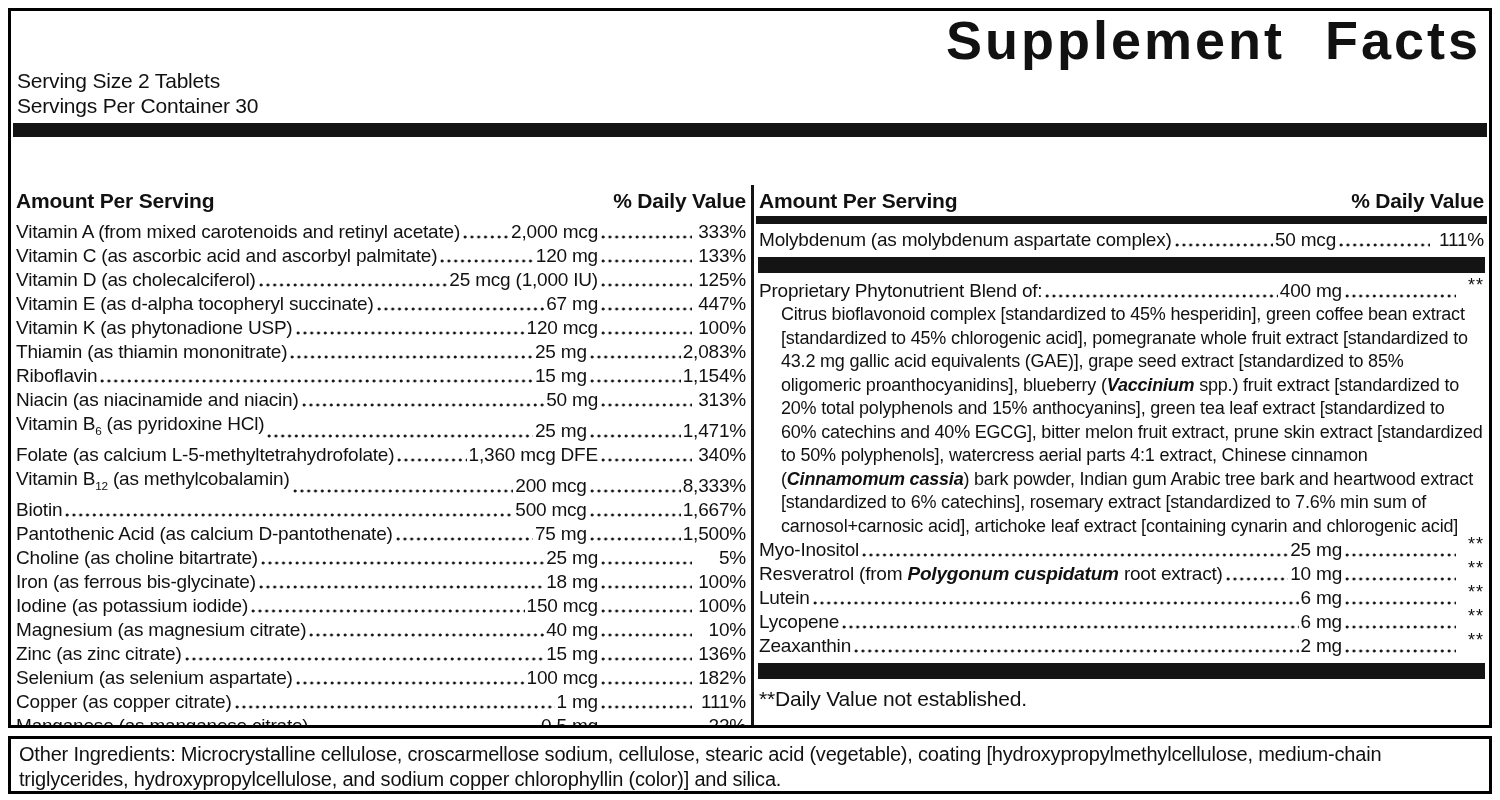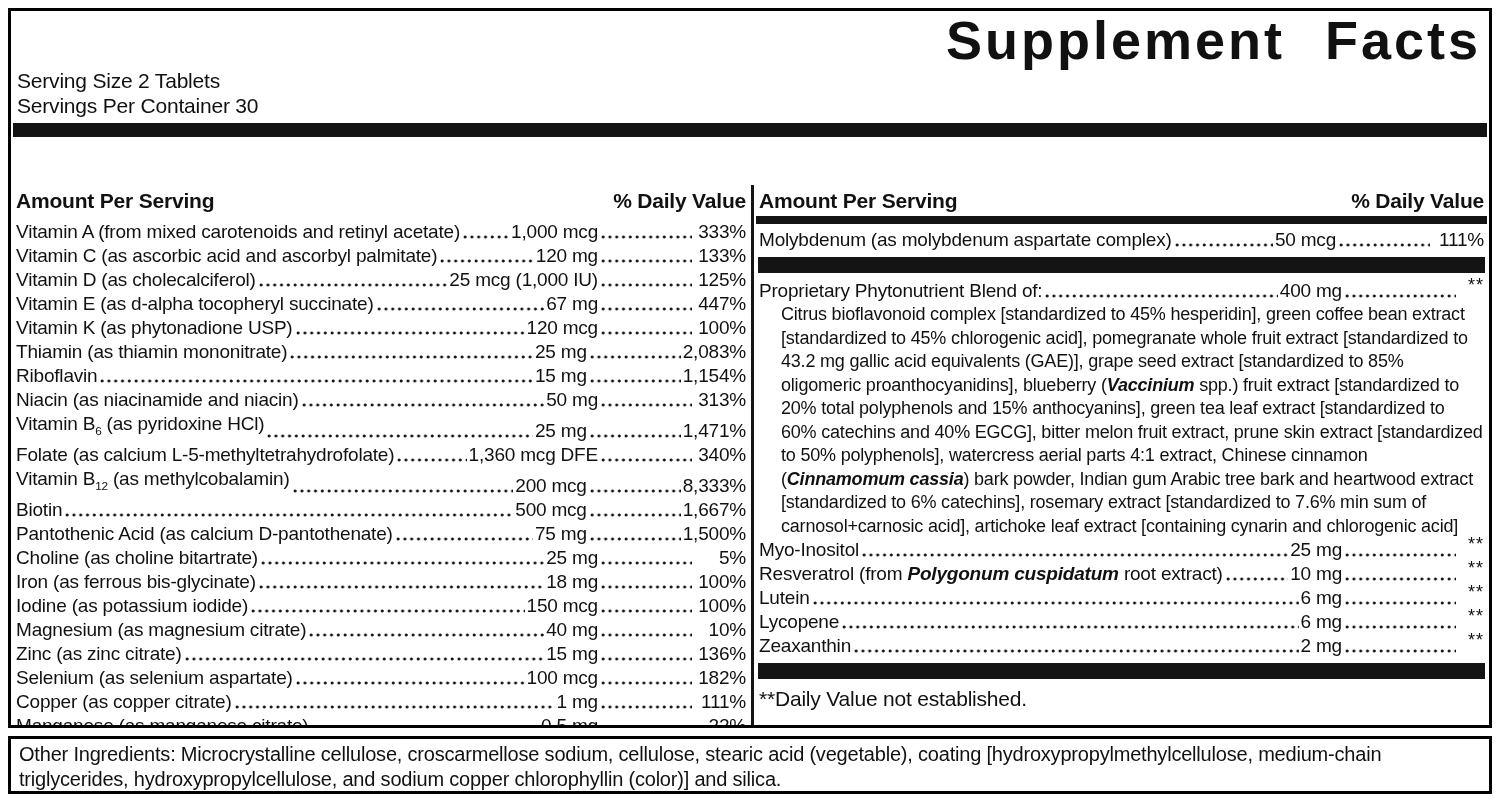--- a/index.html
+++ b/index.html
@@ -67,21 +67,21 @@
       <div class="col-l">
         <div class="chead">
           <span>Amount Per Serving</span>
           <span>% Daily Value</span>
         </div>
         <div class="hbar"></div>
         <div id="left-rows">
             <div class="row">
               <span class="nm">Vitamin A (from mixed carotenoids and retinyl acetate)</span>
               <span class="dots"></span>
-              <span class="amt">1,000 mcg</span>
+              <span class="amt">2,000 mcg</span>
               <span class="dots d2"></span>
               <span class="pct">333%</span>
             </div>
             <div class="row">
               <span class="nm">Vitamin C (as ascorbic acid and ascorbyl palmitate)</span>
               <span class="dots"></span>
               <span class="amt">120 mg</span>
               <span class="dots d2"></span>
               <span class="pct">133%</span>
             </div>

